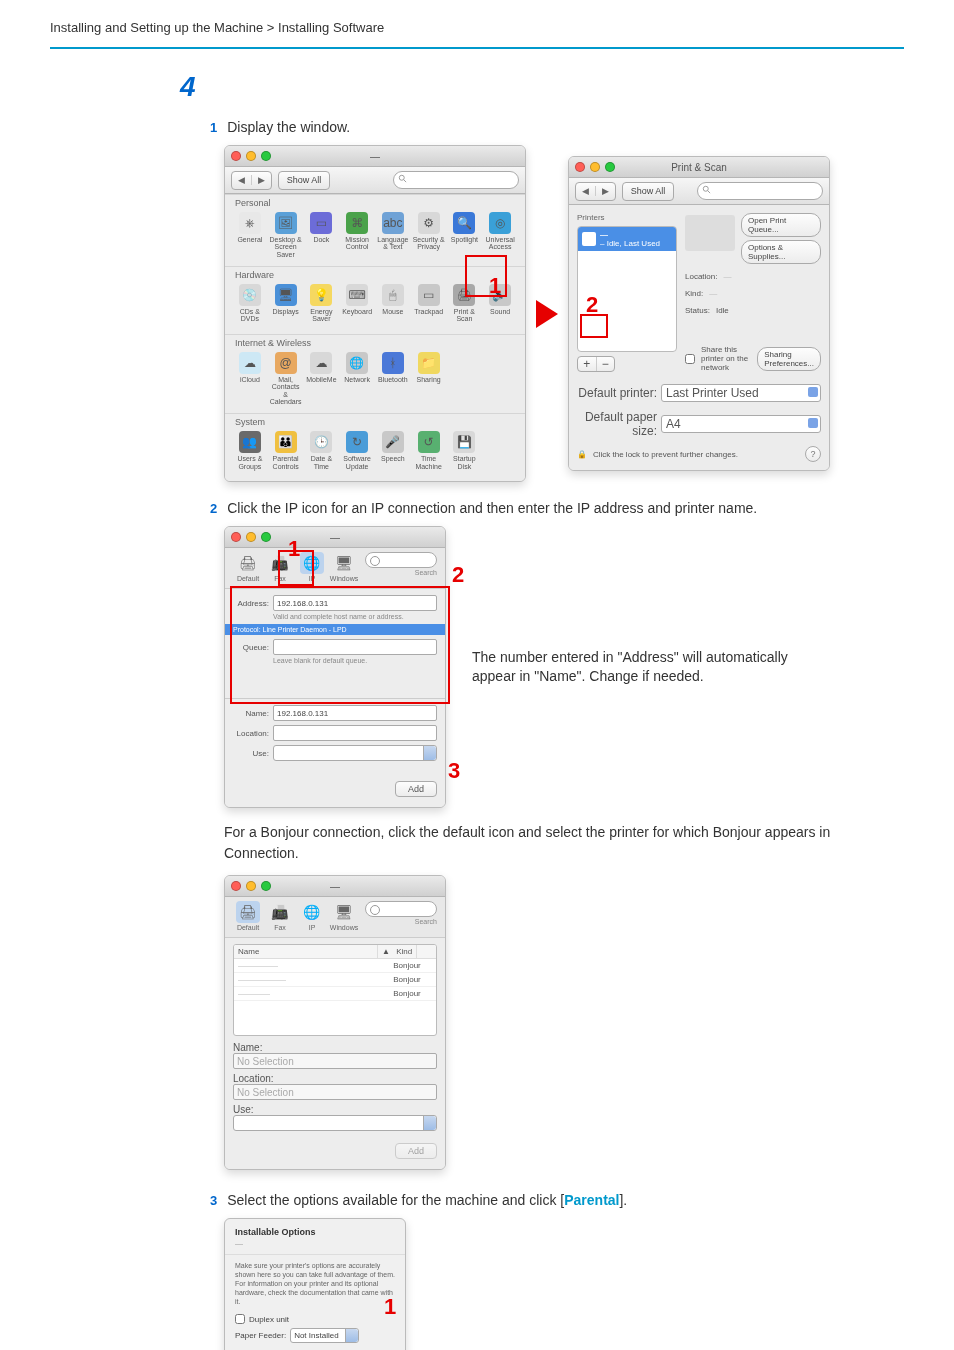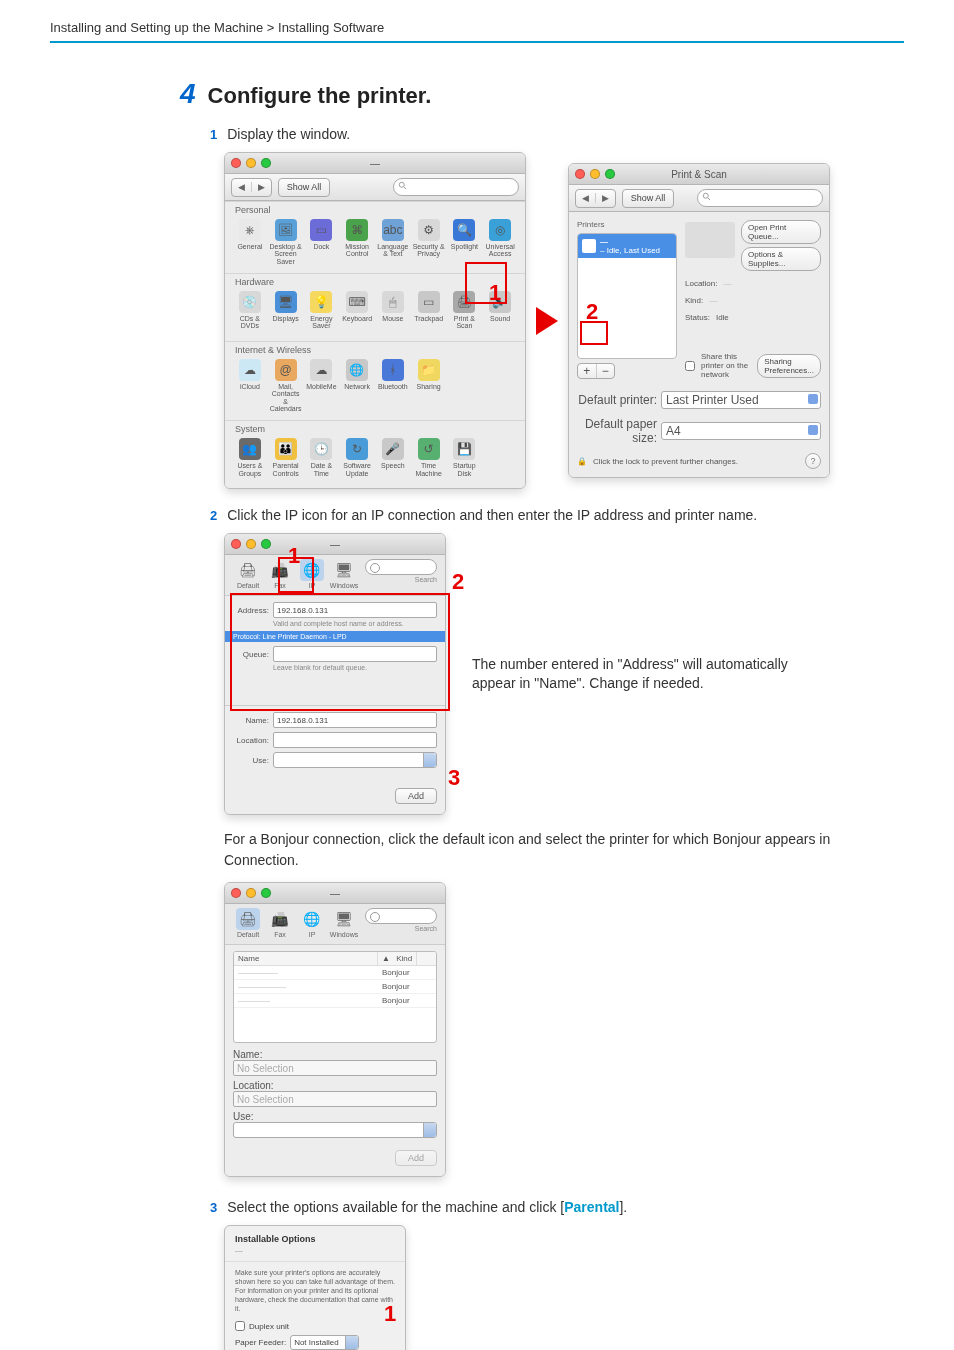--- a/index.html
+++ b/index.html
@@ -9,23 +9,23 @@
     background: white;
     color: #333;
     width: 954px;
   }
   .page {
     padding: 20px 50px 40px 50px;
   }
   .breadcrumb {
     font-size: 13px;
     color: #333;
-    padding-bottom: 6px;
+    padding-bottom: 12px;
     border-bottom: 2px solid #0099cc;
-    margin-bottom: 35px;
+    margin-bottom: 22px;
   }
   .section {
     margin-left: 130px;
   }
   .heading-row {
     display: flex;
     align-items: baseline;
     gap: 12px;
     margin-bottom: 16px;
   }
@@ -244,21 +244,21 @@
   .addbtn { border:1px solid #aaa; border-radius:4px; padding:2px 12px; font-size:9px; background:linear-gradient(#fdfdfd,#ececec); color:#555; }
 
   
   .discbody { background:#ededed; padding:6px 8px; }
   .disclist { background:white; border:1px solid #bbb; border-radius:3px; height:90px; overflow:hidden; }
   .disclist .hdr { display:flex; font-size:8px; color:#555; border-bottom:1px solid #ddd; background:#f5f5f5; }
   .disclist .hdr span:first-child { flex:1; padding:2px 4px; border-right:1px solid #ddd; }
   .disclist .hdr span:last-child { width:50px; padding:2px 4px; }
   .disclist .r { display:flex; font-size:8px; color:#555; border-bottom:1px solid #f0f0f0; }
   .disclist .r span:first-child { flex:1; padding:2px 4px; color:#bbb; }
-  .disclist .r span:last-child { width:50px; padding:2px 4px; }
+  .disclist .r span:last-child { width:50px; padding:2px 4px;text-align:center; }
 
   
   .iosheet { width:180px; }
   .iohead { font-size:9px; font-weight:bold; color:#333; padding:8px 10px 2px 10px; }
   .iosub { font-size:8px; color:#999; padding:0 10px 6px 10px; border-bottom:1px solid #ddd; }
   .iodesc { font-size:7px; color:#666; padding:6px 10px; line-height:1.3; }
   .ioopts { padding:2px 10px 30px 10px; font-size:8px; color:#444; }
   .ioopts .optrow { display:flex; align-items:center; gap:4px; margin-bottom:4px; }
   .ioopts input[type=checkbox]{ width:10px;height:10px; margin:0; }
   .ioopts .sel { background:white; border:1px solid #aaa; border-radius:3px; height:13px; position:relative; width:64px; padding-left:3px; display:flex; align-items:center; }
@@ -301,21 +301,20 @@
 </style>
 </head>
 <body>
 
 <div class="page">
   <div class="breadcrumb">Installing and Setting up the Machine &gt; Installing Software</div>
 
   <div class="section">
     <div class="heading-row">
       <div class="big-num">4</div>
-      <div class="heading-text">Configure the printer.</div>
     </div>
 
     <div class="step-row">
       <div class="step-num">1</div>
       <div class="step-text">Display the window.</div>
     </div>
 
     <div class="shots-row1">
 
       <div class="overlay-wrap">

